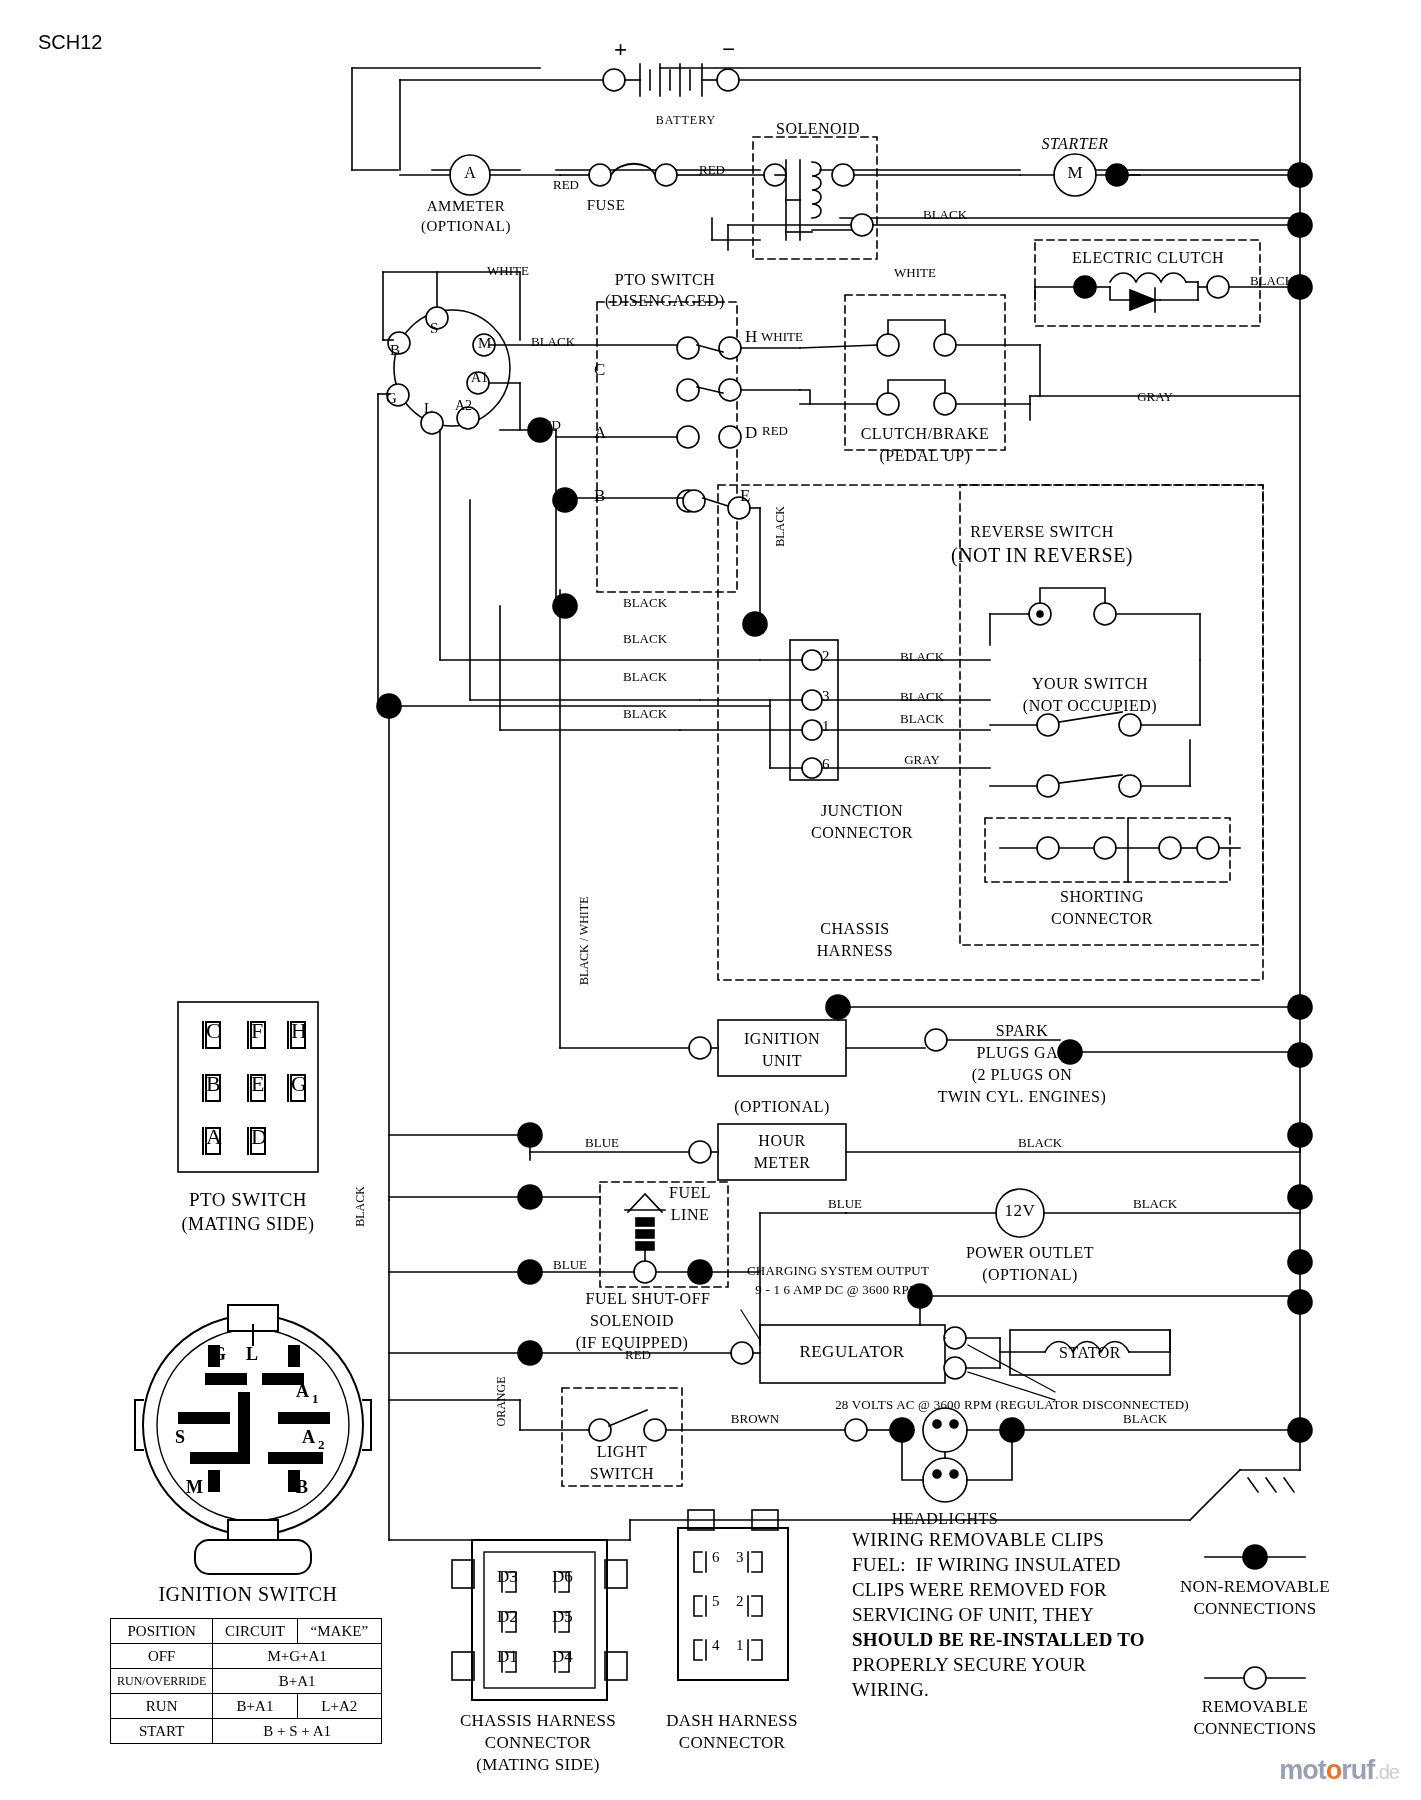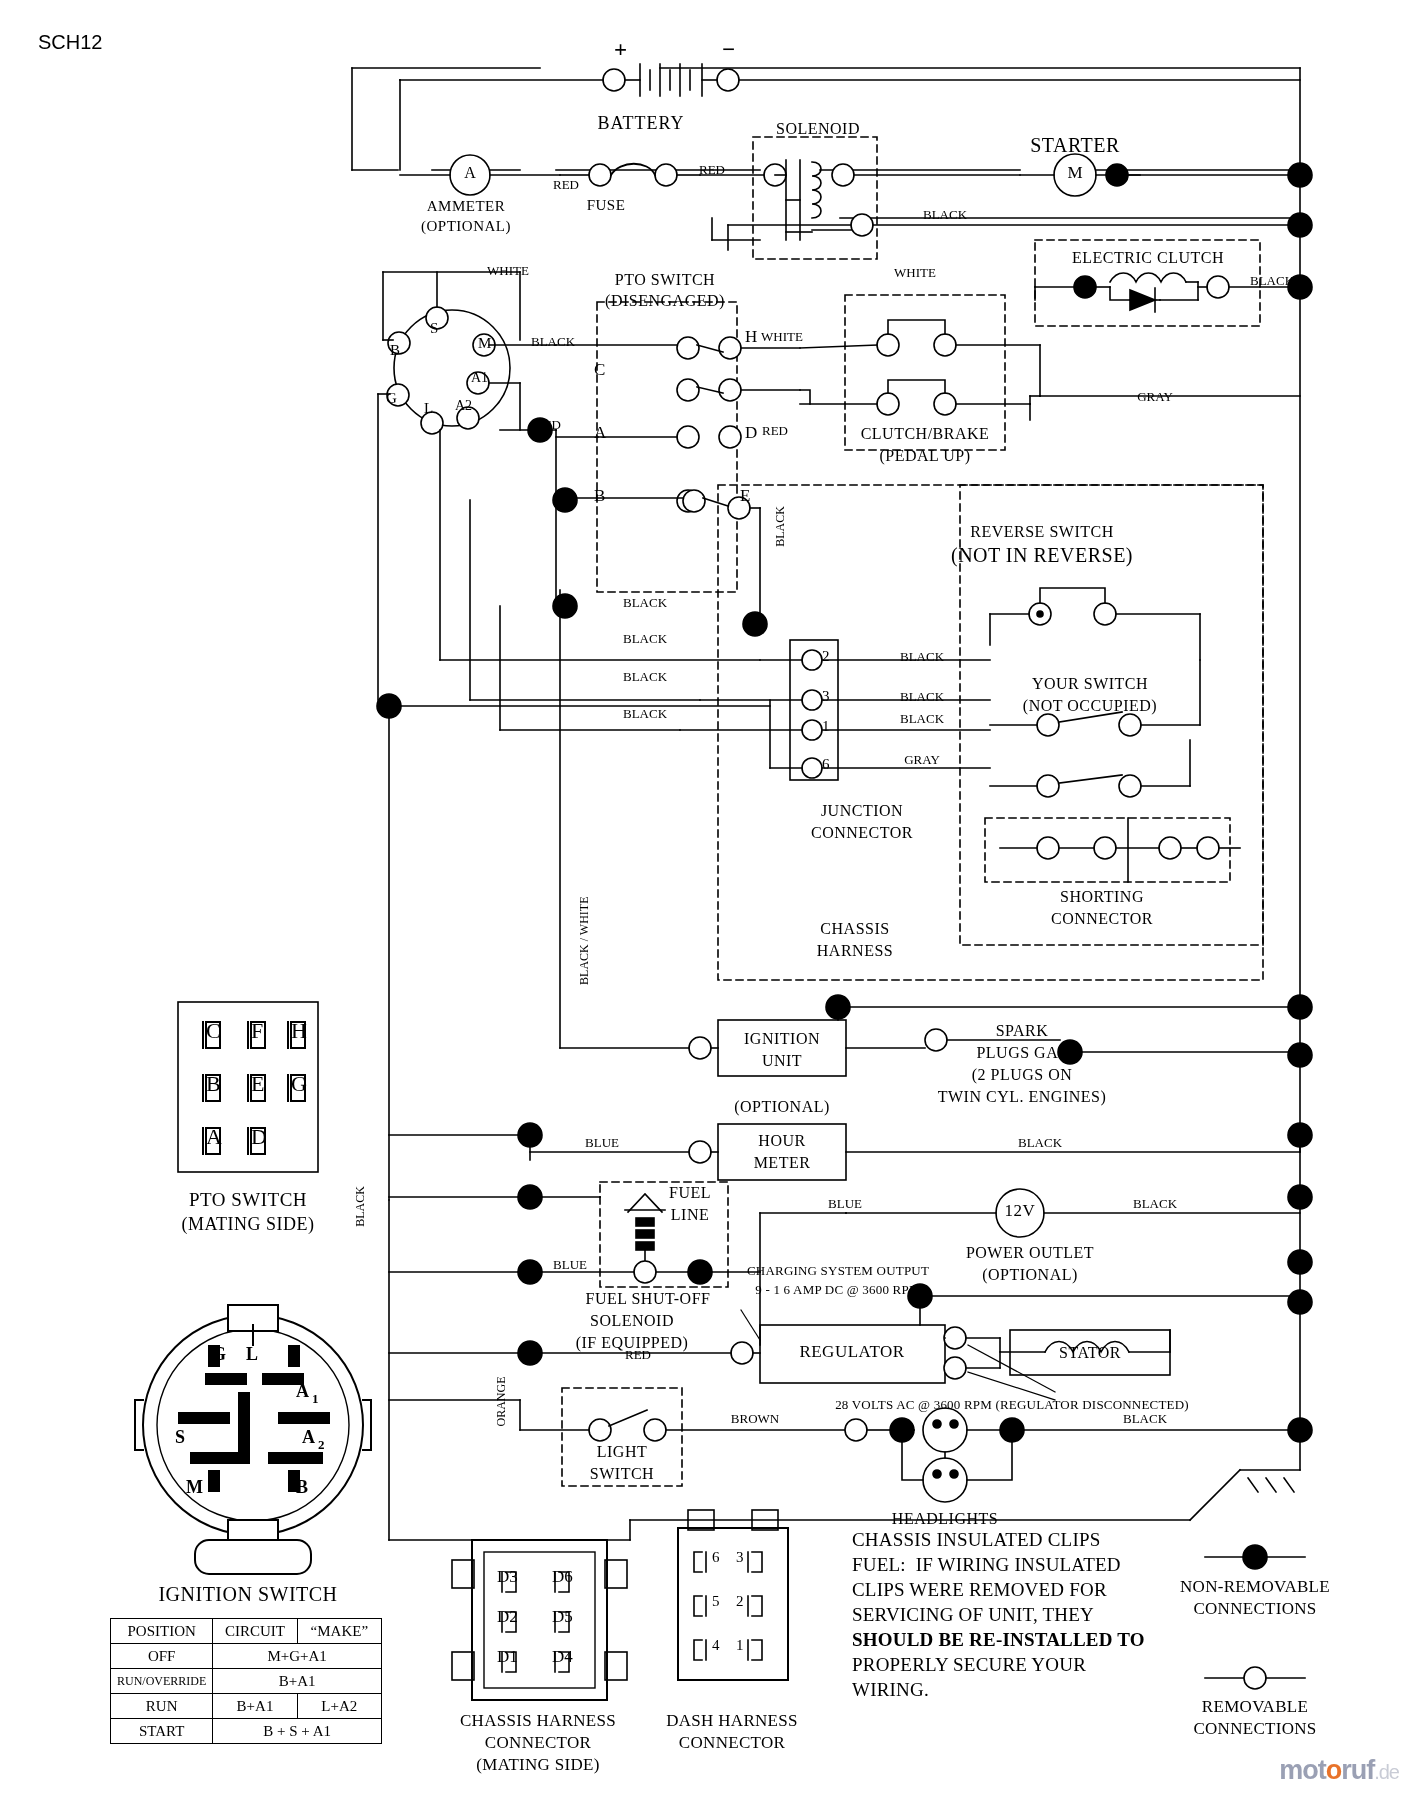--- a/index.html
+++ b/index.html
@@ -467,31 +467,31 @@
     <path d="M1205,1678 L1245,1678"></path>
     <circle cx="1255" cy="1678" r="11" fill="#fff"></circle>
     <path d="M1266,1678 L1305,1678"></path>
   </g>
 </svg>
 
 <div class="lbl sans" style="left:38px;top:32px;font-size:20px;">SCH12</div>
 
 <div class="lbl" style="left:614px;top:38px;font-size:23px;font-weight:bold;">+</div>
 <div class="lbl" style="left:722px;top:38px;font-size:23px;font-weight:bold;">−</div>
-<div class="lbl ctr" style="left:641px;top:114px;font-size:18px;letter-spacing:1px;">BATTERY</div>
+<div class="lbl ctr" style="left:686px;top:114px;font-size:12px;letter-spacing:1px;">BATTERY</div>
 
 <div class="lbl ctr" style="left:470px;top:164px;font-size:16px;">A</div>
 <div class="lbl ctr" style="left:466px;top:198px;font-size:15px;letter-spacing:0.5px;">AMMETER</div>
 <div class="lbl ctr" style="left:466px;top:218px;font-size:15px;letter-spacing:0.5px;">(OPTIONAL)</div>
 <div class="lbl ctr" style="left:562px;top:197px;font-size:15px;letter-spacing:0.5px;margin-left:44px;">FUSE</div>
 <div class="lbl ctr" style="left:566px;top:178px;font-size:13px;">RED</div>
 <div class="lbl ctr" style="left:712px;top:163px;font-size:13px;">RED</div>
 
 <div class="lbl ctr" style="left:818px;top:120px;font-size:16px;letter-spacing:0.5px;">SOLENOID</div>
-<div class="lbl ctr" style="left:1075px;top:135px;font-size:20px;letter-spacing:0.5px;">STARTER</div>
+<div class="lbl ctr" style="left:1075px;top:135px;font-size:16px;letter-spacing:0.5px;font-style:italic;">STARTER</div>
 <div class="lbl ctr" style="left:1075px;top:164px;font-size:17px;">M</div>
 <div class="lbl ctr" style="left:945px;top:208px;font-size:13px;">BLACK</div>
 
 <div class="lbl ctr" style="left:1148px;top:249px;font-size:16px;letter-spacing:0.5px;">ELECTRIC CLUTCH</div>
 <div class="lbl ctr" style="left:1272px;top:274px;font-size:13px;">BLACK</div>
 
 <div class="lbl ctr" style="left:508px;top:264px;font-size:13px;">WHITE</div>
 <div class="lbl ctr" style="left:915px;top:266px;font-size:13px;">WHITE</div>
 <div class="lbl ctr" style="left:782px;top:330px;font-size:13px;">WHITE</div>
 <div class="lbl ctr" style="left:553px;top:335px;font-size:13px;">BLACK</div>
@@ -651,21 +651,21 @@
 
 <div class="lbl" style="left:712px;top:1549px;font-size:15px;">6</div>
 <div class="lbl" style="left:736px;top:1549px;font-size:15px;">3</div>
 <div class="lbl" style="left:712px;top:1593px;font-size:15px;">5</div>
 <div class="lbl" style="left:736px;top:1593px;font-size:15px;">2</div>
 <div class="lbl" style="left:712px;top:1637px;font-size:15px;">4</div>
 <div class="lbl" style="left:736px;top:1637px;font-size:15px;">1</div>
 <div class="lbl ctr" style="left:732px;top:1712px;font-size:17px;letter-spacing:0.3px;">DASH HARNESS</div>
 <div class="lbl ctr" style="left:732px;top:1734px;font-size:17px;letter-spacing:0.3px;">CONNECTOR</div>
 
-<div class="lbl" style="left:852px;top:1530px;font-size:19px;letter-spacing:0.2px;">CHASSIS INSULATED CLIPS</div>
+<div class="lbl" style="left:852px;top:1530px;font-size:19px;letter-spacing:0.2px;">WIRING REMOVABLE CLIPS</div>
 <div class="lbl" style="left:852px;top:1555px;font-size:19px;letter-spacing:0.2px;">FUEL:  IF WIRING INSULATED</div>
 <div class="lbl" style="left:852px;top:1580px;font-size:19px;letter-spacing:0.2px;">CLIPS WERE REMOVED FOR</div>
 <div class="lbl" style="left:852px;top:1605px;font-size:19px;letter-spacing:0.2px;">SERVICING OF UNIT, THEY</div>
 <div class="lbl" style="left:852px;top:1630px;font-size:19px;letter-spacing:0.2px;font-weight:bold;">SHOULD BE RE-INSTALLED TO</div>
 <div class="lbl" style="left:852px;top:1655px;font-size:19px;letter-spacing:0.2px;">PROPERLY SECURE YOUR</div>
 <div class="lbl" style="left:852px;top:1680px;font-size:19px;letter-spacing:0.2px;">WIRING.</div>
 
 <div class="lbl ctr" style="left:1255px;top:1578px;font-size:17px;letter-spacing:0.3px;">NON-REMOVABLE</div>
 <div class="lbl ctr" style="left:1255px;top:1600px;font-size:17px;letter-spacing:0.3px;">CONNECTIONS</div>
 <div class="lbl ctr" style="left:1255px;top:1698px;font-size:17px;letter-spacing:0.3px;">REMOVABLE</div>

